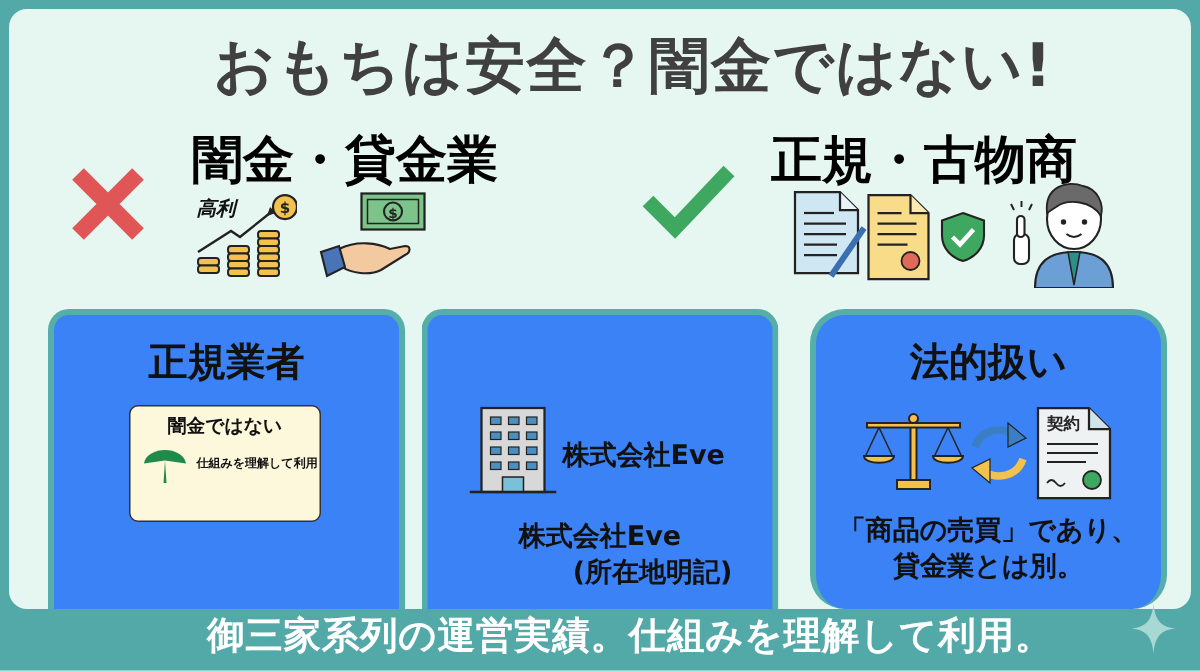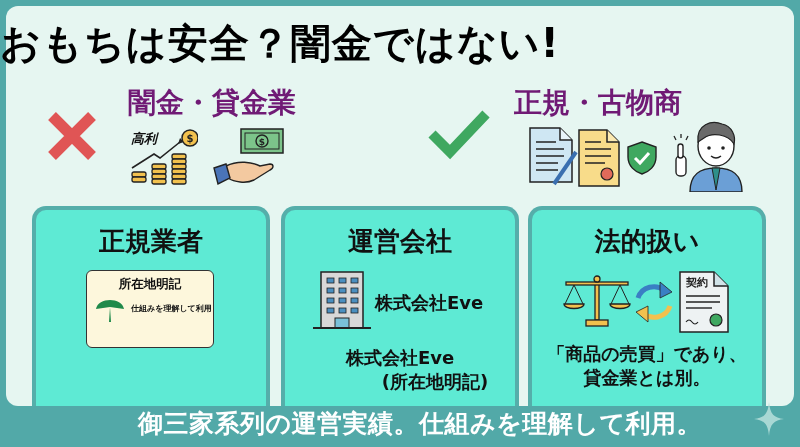--- a/index.html
+++ b/index.html
@@ -7,33 +7,33 @@
   body {
     background: #52a9a8;
     font-family: "DejaVu Sans", "Liberation Sans", sans-serif;
     position: relative;
   }
   .panel {
     position: absolute; left: 6px; top: 6px; width: 788px; height: 400px;
     background: #e6f6f1; border-radius: 12px;
   }
   .title {
-    position: absolute; left: 0; top: 16px; width: 702px; text-align: left;
-    font-size: 40px; font-weight: bold; color: #000000; letter-spacing: 1px;
+    position: absolute; left: 0; top: 16px; width: 702px; text-align: right;
+    font-size: 40px; font-weight: bold; color: #404040; letter-spacing: 1px;
   }
   .cmp-head {
-    position: absolute; font-size: 28px; font-weight: bold; color: #701a75;
+    position: absolute; font-size: 34px; font-weight: bold; color: #000000;
   }
   .cross { position: absolute; left: 44px; top: 108px; width: 56px; height: 56px; }
   .check { position: absolute; left: 426px; top: 104px; width: 66px; height: 60px; }
   .icon-abs { position: absolute; }
   .card {
     position: absolute; top: 206px; width: 238px; height: 200px;
     border: 4px solid #55aeaa; border-bottom: none;
-    border-radius: 14px 14px 0 0; background: #5eead4; text-decoration: underline;
+    border-radius: 14px 14px 0 0; background: #3b82f6; text-decoration: underline;
   }
   .card-title {
     position: absolute; left: 0; width: 100%; top: 14px; text-align: center;
     font-size: 26px; font-weight: bold; color: #111;
   }
   .license {
     position: absolute; left: 50px; top: 60px; width: 128px; height: 78px;
     background: #fdf7dc; border: 1.5px solid #333; border-radius: 6px;
   }
   .lic-title { position: absolute; top: 5px; width: 100%; text-align: center; font-size: 12.5px; font-weight: bold; color: #111; }
@@ -141,30 +141,29 @@
   <g stroke="#222" stroke-width="1.3">
       <line x1="4" y1="28" x2="2" y2="24"></line>
       <line x1="9" y1="26" x2="9" y2="22"></line>
       <line x1="14" y1="28" x2="16" y2="24"></line>
     </g>
 </svg>
 
 <div class="card" style="left:32px;">
   <div class="card-title">正規業者</div>
   <div class="license">
-    <div class="lic-title">所在地明記</div>
+    <div class="lic-title">闇金ではない</div>
     <svg style="position:absolute; left:8px; top:24px;" width="30" height="28" viewBox="0 0 30 28">
       <path d="M1 14 C3 2 27 2 29 14 L15 12 L16 27 L14 27 L15 12 Z" fill="#1f8a4a"></path>
     </svg>
     <div class="lic-issuer">仕組みを理解して利用</div>
   </div>
 </div>
 
 <div class="card" style="left:281px;">
-  <div class="card-title">運営会社</div>
   <svg style="position:absolute; left:28px; top:60px;" width="58" height="62" viewBox="0 0 58 62">
     <rect x="8" y="2" width="42" height="56" fill="#d8d8d8" stroke="#222" stroke-width="1.5"></rect>
     <g fill="#4a8fc0" stroke="#222" stroke-width="0.8">
       <rect x="14" y="8" width="7" height="5"></rect>
         <rect x="26" y="8" width="7" height="5"></rect>
         <rect x="38" y="8" width="7" height="5"></rect>
       <rect x="14" y="18" width="7" height="5"></rect>
         <rect x="26" y="18" width="7" height="5"></rect>
         <rect x="38" y="18" width="7" height="5"></rect>
       <rect x="14" y="28" width="7" height="5"></rect>
@@ -175,21 +174,21 @@
         <rect x="38" y="38" width="7" height="5"></rect>
     </g>
     <rect x="22" y="48" width="14" height="10" fill="#7ac0d8" stroke="#222" stroke-width="1"></rect>
     <line x1="0" y1="58" x2="58" y2="58" stroke="#222" stroke-width="1.8"></line>
   </svg>
   <div class="company-inline">株式会社Eve</div>
   <div class="card-caption" style="top:136px;">株式会社Eve</div>
   <div class="card-caption" style="top:160px;margin-left:35px;">(所在地明記)</div>
 </div>
 
-<div class="card" style="left:528px;">
+<div class="card" style="left:540px;border-radius:23px;">
   <div class="card-title">法的扱い</div>
   <svg style="position:absolute; left:30px; top:64px;" width="70" height="56" viewBox="0 0 70 56">
     <g stroke="#222" stroke-width="1.3" fill="#f2c14e">
       <rect x="33" y="6" width="4" height="40"></rect>
       <rect x="4" y="8" width="62" height="3"></rect>
       <circle cx="35" cy="5" r="3"></circle>
       <path d="M2 30 H22 C22 36 2 36 2 30 Z"></path>
       <path d="M48 30 H68 C68 36 48 36 48 30 Z"></path>
       <rect x="24" y="46" width="22" height="6"></rect>
     </g>

